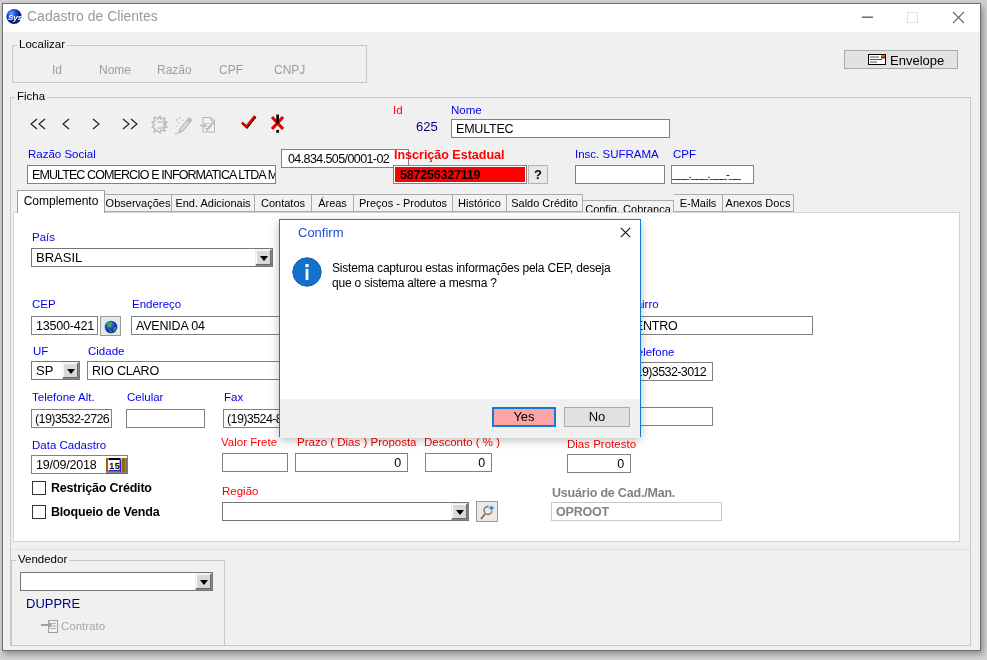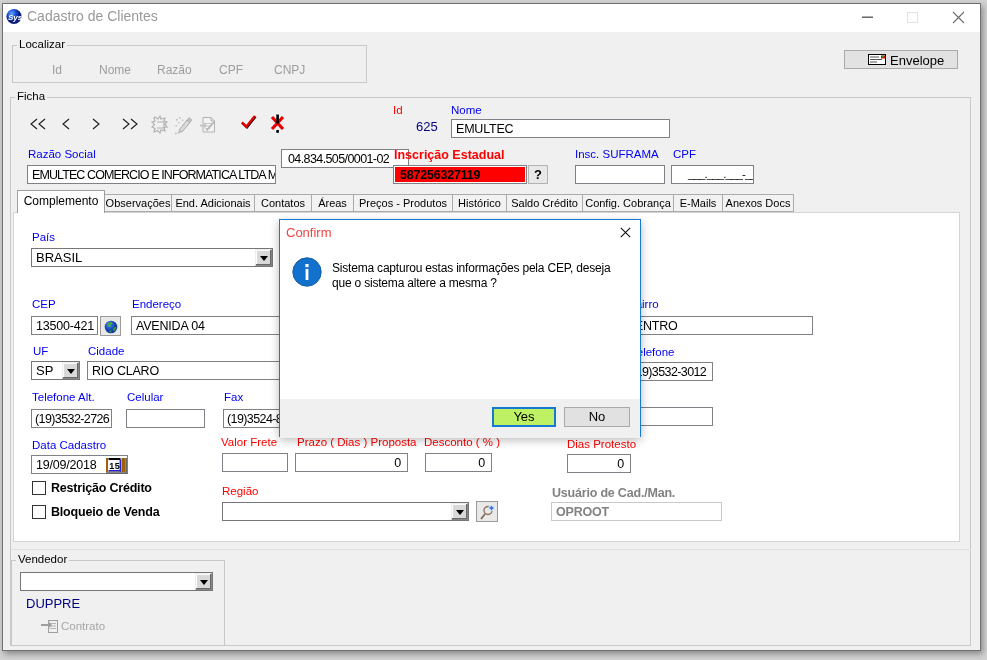--- a/index.html
+++ b/index.html
@@ -129,31 +129,31 @@
   <div class="lbl" style="left:25px;top:146px;">Razão Social</div>
   <div class="inp" style="left:24px;top:161px;width:249px;letter-spacing:-0.9px;">EMULTEC COMERCIO E INFORMATICA LTDA ME</div>
   <div class="lbl" style="left:280px;top:146px;">CNPJ</div>
   <div class="inp" style="left:278px;top:145px;width:128px;padding-left:6px;letter-spacing:-0.6px;">04.834.505/0001-02</div>
   <div class="rl" style="left:391px;top:146px;font-weight:bold;font-size:12.5px;">Inscrição Estadual</div>
   <div class="inp" style="left:390px;top:161px;width:134px;background:#ff0000;font-weight:bold;box-shadow:inset 0 0 0 1px #fff;padding-left:6px;">587256327119</div>
   <div class="abs" style="left:525px;top:161px;width:20px;height:19px;background:#e8e8e8;border:1px solid #b3b3b3;text-align:center;font-size:13px;font-weight:bold;line-height:17px;">?</div>
   <div class="lbl" style="left:572px;top:146px;">Insc. SUFRAMA</div>
   <div class="inp" style="left:572px;top:161px;width:90px;"></div>
   <div class="lbl" style="left:670px;top:146px;">CPF</div>
-  <div class="inp" style="left:668px;top:161px;width:83px;font-size:11.5px;letter-spacing:-0.9px;line-height:15px;padding-left:16px;">___.___.___-__</div>
+  <div class="inp" style="left:668px;top:161px;width:83px;font-size:11.5px;letter-spacing:-0.9px;line-height:15px;padding-left:0;">___.___.___-__</div>
 
   <div class="abs" style="left:14px;top:190px;height:18px;display:flex;">
     <div class="tab" style="width:67px;margin-left:88px;">Observações</div>
     <div class="tab" style="width:83px;">End. Adicionais</div>
     <div class="tab" style="width:57px;">Contatos</div>
     <div class="tab" style="width:42px;">Áreas</div>
     <div class="tab" style="width:99px;">Preços - Produtos</div>
     <div class="tab" style="width:54px;">Histórico</div>
     <div class="tab" style="width:76px;">Saldo Crédito</div>
-    <div class="tab" style="width:91px;">Config. Cobrança</div>
+    <div class="tab" style="width:91px;margin-top:6px;">Config. Cobrança</div>
     <div class="tab" style="width:49px;">E-Mails</div>
     <div class="tab" style="width:71px;">Anexos Docs</div>
   </div>
 
   <div class="abs" style="left:10px;top:208px;width:947px;height:330px;background:#fff;border:1px solid #d4d4d4;"></div>
 
   <div class="abs" style="left:14px;top:186px;width:88px;height:23px;background:#fff;border:1px solid #9e9e9e;border-bottom:none;font-size:12px;text-align:center;line-height:20px;">Complemento</div>
 
   <div class="lbl" style="left:29px;top:229px;">País</div>
   <div class="cbo" style="left:28px;top:244px;width:242px;">BRASIL<div class="cbtn"></div></div>
@@ -249,26 +249,26 @@
         <rect x="8.5" y="3.5" width="9" height="12" fill="#efefef" stroke="#9e9e9e"></rect>
         <path d="M10 6.5 h6 M10 9 h6 M10 11.5 h6" stroke="#b5b5b5"></path>
         <path d="M1 7 L8 7 L8 4 L12 8 L8 12 L8 9 L1 9 Z" fill="#9e9e9e"></path>
       </svg>
     <div class="abs" style="left:49px;top:59px;font-size:11.5px;color:#a6a6a6;">Contrato</div>
   </div>
 
 </div>
 
 <div class="abs" style="left:279px;top:219px;width:362px;height:218px;background:#fff;border:1px solid #1679d2;box-shadow:0 3px 9px rgba(0,0,0,.28);z-index:50;">
-  <div class="abs" style="left:6px;top:5px;font-size:13px;color:#ef4444;">Confirm</div>
+  <div class="abs" style="left:18px;top:5px;font-size:13px;color:#1d4ed8;">Confirm</div>
   <svg class="abs" style="left:340px;top:7px" width="12" height="12">
       <path d="M0.8 0.8 L10.2 10.2 M10.2 0.8 L0.8 10.2" stroke="#111" stroke-width="1.1" fill="none"></path>
     </svg>
   <svg class="abs" style="left:12px;top:37px" width="30" height="30" viewBox="0 0 30 30">
     <circle cx="15" cy="15" r="14.2" fill="#1271cd" stroke="#1b609e" stroke-width="1"></circle>
     <rect x="13.4" y="7" width="3.2" height="3.2" fill="#fff"></rect>
     <rect x="13.6" y="12" width="2.8" height="11" fill="#fff"></rect>
   </svg>
   <div class="abs" style="left:52px;top:40.5px;width:290px;font-size:12px;letter-spacing:-0.2px;line-height:15.8px;color:#000;">Sistema capturou estas informações pela CEP, deseja que o sistema altere a mesma ?</div>
   <div class="abs" style="left:0;top:179px;width:100%;height:39px;background:#f0f0f0;"></div>
-  <div class="abs" style="left:212px;top:187px;width:64px;height:20px;background:#bef264;border:2px solid #1679d2;text-align:center;font-size:13px;line-height:16px;">Yes</div>
+  <div class="abs" style="left:212px;top:187px;width:64px;height:20px;background:#fca5a5;border:2px solid #1679d2;text-align:center;font-size:13px;line-height:16px;">Yes</div>
   <div class="abs" style="left:284px;top:187px;width:66px;height:20px;background:#e1e1e1;border:1px solid #a9a9a9;text-align:center;font-size:13px;line-height:18px;">No</div>
 </div>
 
 </body></html>

